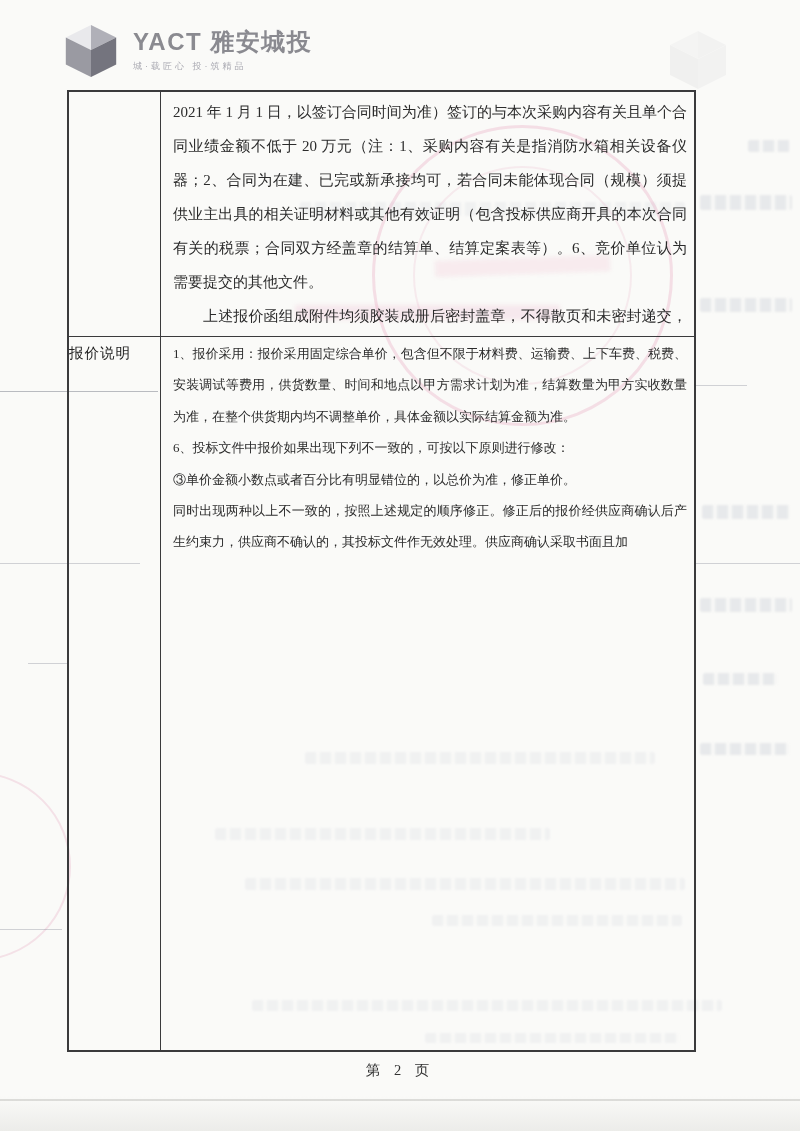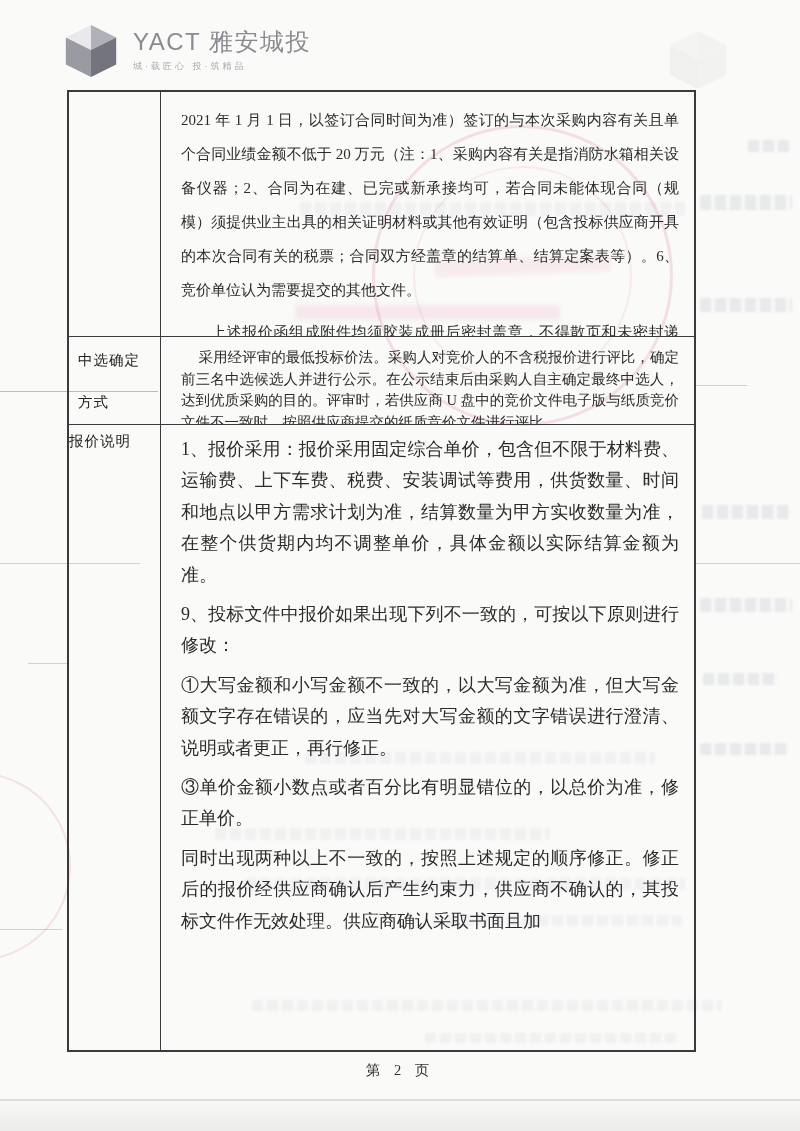--- a/index.html
+++ b/index.html
@@ -8,21 +8,21 @@
     background:#fafaf8;
     font-family:"Liberation Serif","DejaVu Serif",serif;
     color:#2b2b2b;
     position:relative;
     overflow:hidden;
   }
   
   .logo{position:absolute;left:64px;top:22px;display:flex;align-items:flex-start;gap:15px;}
   .cube svg{width:54px;height:58px;display:block;}
   .logo-text{padding-top:8px;font-family:"Liberation Sans","DejaVu Sans",sans-serif;}
-  .brand{font-size:24px;font-weight:normal;color:#8a8a90;letter-spacing:1.5px;line-height:1;}
+  .brand{font-size:24px;font-weight:bold;color:#8a8a90;letter-spacing:1.5px;line-height:1;}
   .tagline{margin-top:6px;font-size:9px;color:#aaaab2;letter-spacing:3px;}
   
   .doc-table{
     position:absolute;left:67px;top:90px;width:629px;height:962px;
     border:2px solid #3a3a3c;box-sizing:border-box;
     display:flex;flex-direction:column;background:transparent;
   }
   .t-row{display:flex;border-bottom:1.5px solid #3a3a3c;box-sizing:border-box;overflow:hidden;}
   .t-row.r1{height:245px;}
   .t-row.r2{height:88px;}
@@ -30,24 +30,24 @@
   .label-cell{
     flex:0 0 92px;width:92px;border-right:1.5px solid #3a3a3c;box-sizing:border-box;
     font-size:14.5px;letter-spacing:1px;color:#222;
   }
   .r2 .label-cell{display:flex;align-items:center;padding:0 5px 0 9px;line-height:42px;}
   .r3 .label-cell{padding-top:7px;text-align:left;}
   .content-cell{
     flex:1;box-sizing:border-box;padding:2px 7px 0 12px;
     text-align:justify;overflow:hidden;
   }
-  .content-cell p{margin:8px;}
+  .content-cell p{margin:0;}
   .r1 .content-cell{font-size:15px;line-height:34px;padding-top:3px;}
   .r2 .content-cell{font-size:14.5px;line-height:21.5px;padding-top:2px;}
-  .r3 .content-cell{font-size:18px;line-height:31.4px;padding-top:1px;}
+  .r3 .content-cell{font-size:13px;line-height:31.4px;padding-top:1px;}
   .indent2{text-indent:2em;}
   .indent1{text-indent:1.2em;}
   
   .footer{position:absolute;left:0;top:1061px;width:800px;text-align:center;
     font-size:14.5px;letter-spacing:5px;color:#333;}
   
   .stamp{position:absolute;left:372px;top:125px;width:295px;height:295px;border-radius:50%;
     border:3px solid rgba(222,125,165,0.22);}
   .stamp-inner{position:absolute;left:38px;top:38px;right:38px;bottom:38px;border-radius:50%;
     border:2px solid rgba(222,125,165,0.12);}
@@ -132,33 +132,26 @@
   <div class="doc-table">
 
     <div class="t-row r1">
       <div class="label-cell"></div>
       <div class="content-cell">
         <p>2021 年 1 月 1 日，以签订合同时间为准）签订的与本次采购内容有关且单个合同业绩金额不低于 20 万元（注：1、采购内容有关是指消防水箱相关设备仪器；2、合同为在建、已完或新承接均可，若合同未能体现合同（规模）须提供业主出具的相关证明材料或其他有效证明（包含投标供应商开具的本次合同有关的税票；合同双方经盖章的结算单、结算定案表等）。6、竞价单位认为需要提交的其他文件。</p>
         <p class="indent2">上述报价函组成附件均须胶装成册后密封盖章，不得散页和未密封递交，未按要求胶装密封的，采购人可以拒收竞价文件)，。</p>
       </div>
     </div>
 
-    <div class="t-row r2">
-      <div class="label-cell">中选确定方式</div>
-      <div class="content-cell">
-        <p class="indent1">采用经评审的最低投标价法。采购人对竞价人的不含税报价进行评比，确定前三名中选候选人并进行公示。在公示结束后由采购人自主确定最终中选人，达到优质采购的目的。评审时，若供应商 U 盘中的竞价文件电子版与纸质竞价文件不一致时，按照供应商提交的纸质竞价文件进行评比。</p>
-      </div>
-    </div>
 
     <div class="t-row r3">
       <div class="label-cell">报价说明</div>
       <div class="content-cell">
         <p>1、报价采用：报价采用固定综合单价，包含但不限于材料费、运输费、上下车费、税费、安装调试等费用，供货数量、时间和地点以甲方需求计划为准，结算数量为甲方实收数量为准，在整个供货期内均不调整单价，具体金额以实际结算金额为准。</p>
-        <p>9、投标文件中报价如果出现下列不一致的，可按以下原则进行修改：</p>
-        <p>①大写金额和小写金额不一致的，以大写金额为准，但大写金额文字存在错误的，应当先对大写金额的文字错误进行澄清、说明或者更正，再行修正。</p>
+        <p>6、投标文件中报价如果出现下列不一致的，可按以下原则进行修改：</p>
         <p>③单价金额小数点或者百分比有明显错位的，以总价为准，修正单价。</p>
         <p>同时出现两种以上不一致的，按照上述规定的顺序修正。修正后的报价经供应商确认后产生约束力，供应商不确认的，其投标文件作无效处理。供应商确认采取书面且加</p>
       </div>
     </div>
 
   </div>
 
   <div class="footer">第 2 页</div>
 
 </div>

